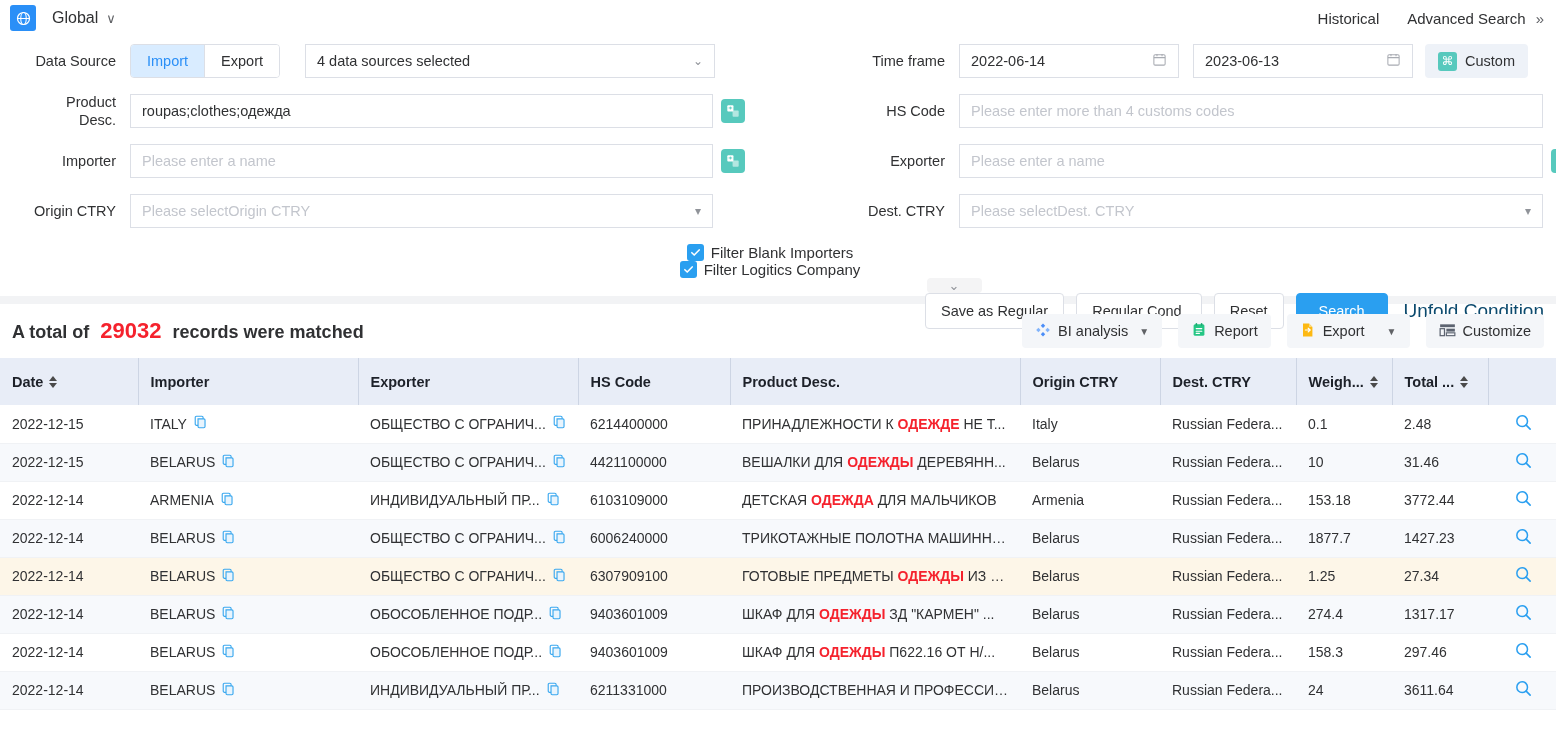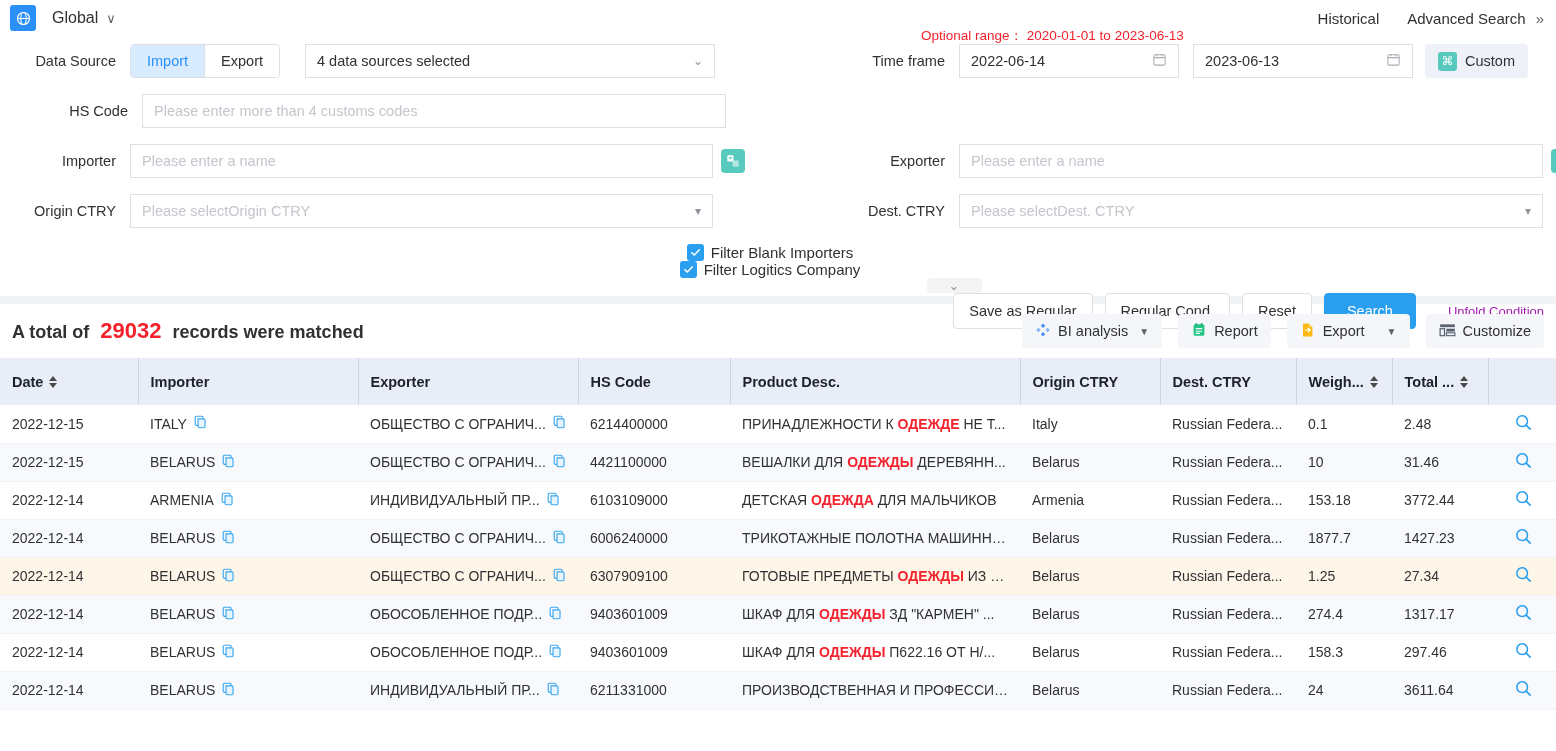--- a/index.html
+++ b/index.html
@@ -210,23 +210,23 @@
     cursor: pointer;
     font-family: "Liberation Sans", sans-serif;
   }
   .btn.primary {
     background: #2a9ff0;
     border-color: #2a9ff0;
     color: #fff;
     padding: 0 22px;
   }
   .unfold {
-    margin-left: 32px;
-    font-size: 13px;
-    color: #a21caf;
+    margin-left: 16px;
+    font-size: 19px;
+    color: #0c4a6e;
     cursor: pointer;
   }
 
   .hr-thick { height: 8px; background: #f2f3f5; }
 
   
   .results-head {
     display: flex;
     align-items: center;
     height: 54px;
@@ -323,21 +323,20 @@
 
   <div class="topbar-right">
     <span>Historical</span>
     <span>Advanced Search</span>
     <span class="dbl-chev">»</span>
   </div>
 </div>
 
 <div class="search-panel">
 
-  <div class="optional-range">Optional range： 2020-01-01 to 2023-06-13</div>
 
   <div class="row">
     <div class="left-col">
       <div class="lbl lbl-left">Data Source</div>
       <div class="seg">
         <div class="active">Import</div>
         <div>Export</div>
       </div>
       <div class="inp ds-select">
         <span>4 data sources selected</span>
@@ -365,20 +364,36 @@
         </span>
       </div>
       <div class="custom-btn">
         <span class="cmd-badge">⌘</span>
         <span>Custom</span>
       </div>
     </div>
   </div>
 
   <div class="row">
+    <div class="left-col">
+      <div class="lbl lbl-left lbl-two-line">
+        <div>Product</div>
+        <div>Desc.</div>
+      </div>
+      <div class="inp" style="width:583px;">
+        <span>roupas;clothes;одежда</span>
+      </div>
+      <div class="icon-btn-teal">
+        <svg width="14" height="14" viewBox="0 0 16 16">
+            <rect x="1.5" y="1.5" width="7" height="7" rx="1" fill="#fff"></rect>
+            <rect x="7.5" y="7.5" width="7" height="7" rx="1" fill="#fff" fill-opacity=".55"></rect>
+            <path d="M3 4.5h4M5 3v3.2" stroke="#57c9bd" stroke-width="1"></path>
+          </svg>
+      </div>
+    </div>
     <div class="right-col">
       <div class="lbl lbl-right">HS Code</div>
       <div class="inp placeholder" style="width:584px;">
         <span>Please enter more than 4 customs codes</span>
       </div>
     </div>
   </div>
 
   <div class="row">
     <div class="left-col">

